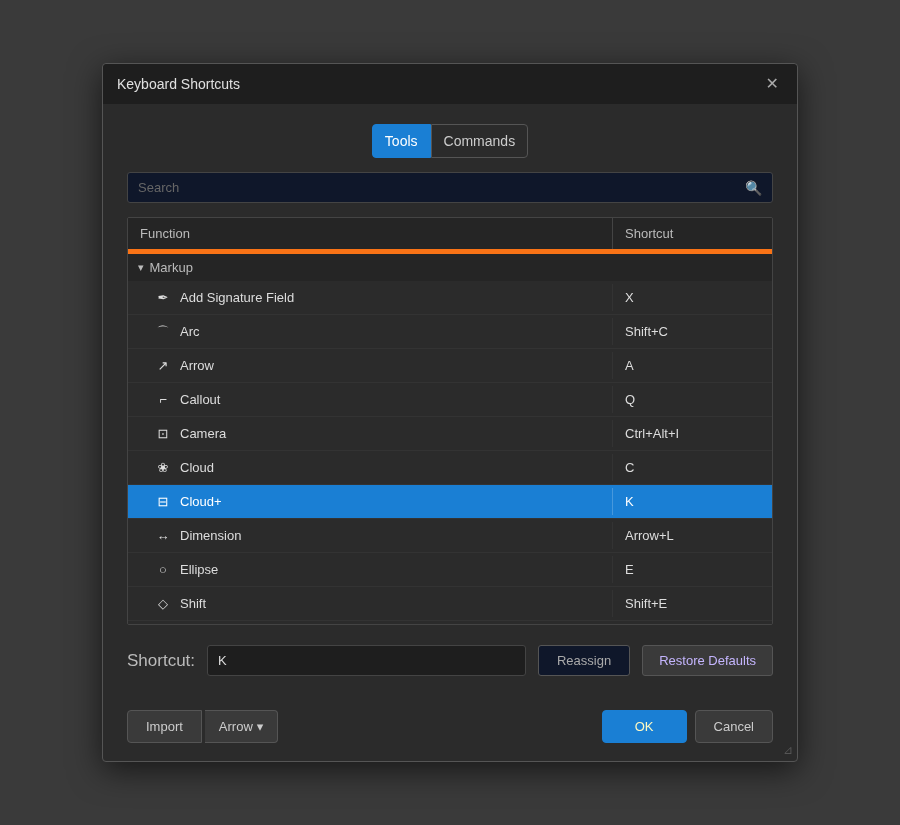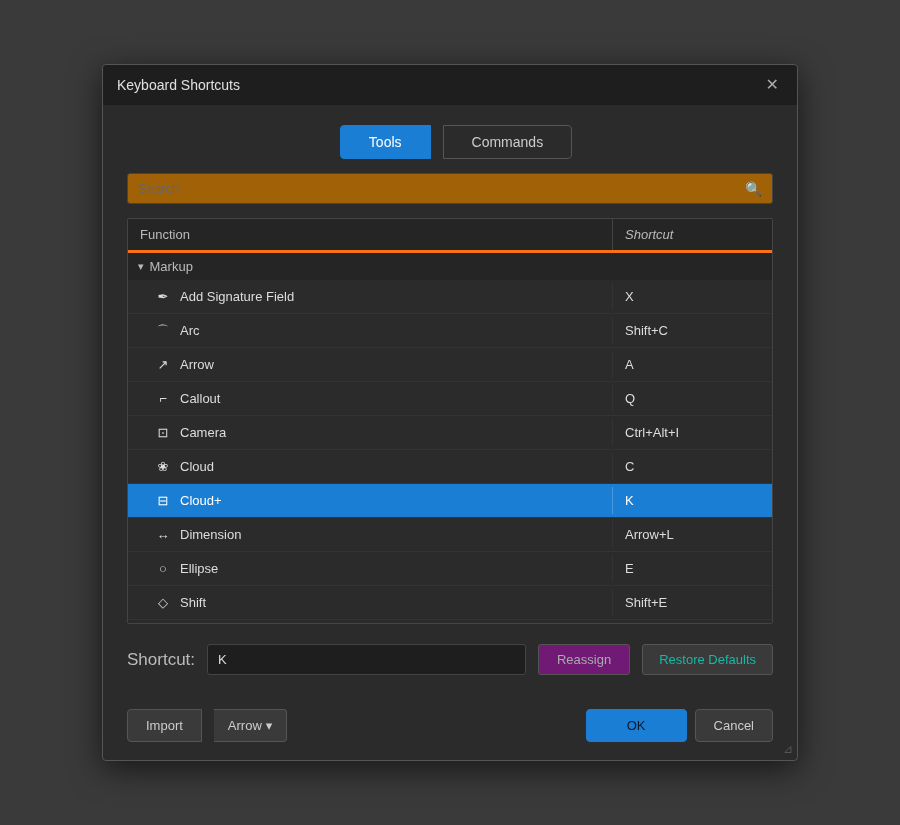--- a/index.html
+++ b/index.html
@@ -50,45 +50,44 @@
       display: flex;
       flex-direction: column;
       gap: 14px;
     }
     .tabs-row {
       display: flex;
       justify-content: center;
       gap: 0;
     }
     .tab-btn {
-      padding: 8px 28px;
+      padding: 8px 12px;
       border: 1px solid #555;
       background: #2b2b2b;
       color: #ccc;
       cursor: pointer;
       font-size: 14px;
-      margin-left: 12px;
     }
     .tab-btn:first-child {
       border-radius: 4px 0 0 4px;
     }
     .tab-btn:last-child {
       border-radius: 0 4px 4px 0;
     }
     .tab-btn.active {
       background: #1a7fd4;
       color: #fff;
       border-color: #1a7fd4;
     }
     .search-row {
       position: relative;
     }
     .search-input {
       width: 100%;
-      background: #a16207;
+      background: #0f172a;
       border: 1px solid #444;
       border-radius: 3px;
       color: #ccc;
       padding: 7px 32px 7px 10px;
       font-size: 13px;
       outline: none;
     }
     .search-input::placeholder { color: #666; }
     .search-icon-wrap {
       position: absolute;
@@ -100,35 +99,34 @@
       pointer-events: none;
     }
     .table-container {
       border: 1px solid #444;
       border-radius: 2px;
       overflow: hidden;
     }
     .table-header {
       display: flex;
       background: #252525;
-      border-bottom: 3px solid #f97316;
+      border-bottom: 5px solid #f97316;
     }
     .th-function {
       flex: 1;
       padding: 8px 12px;
       font-size: 13px;
       color: #bbb;
     }
     .th-shortcut {
       width: 160px;
       padding: 8px 12px;
       font-size: 13px;
       color: #bbb;
       border-left: 1px solid #444;
-      font-style: italic;
     }
     .table-body {
       overflow-y: scroll;
       height: 370px;
       background: #2b2b2b;
     }
     .table-body::-webkit-scrollbar { width: 10px; }
     .table-body::-webkit-scrollbar-track { background: #1e1e1e; }
     .table-body::-webkit-scrollbar-thumb { background: #555; border-radius: 2px; }
     .section-header-row {
@@ -195,45 +193,45 @@
       background: #1e1e1e;
       border: 1px solid #444;
       border-radius: 3px;
       color: #ddd;
       padding: 7px 10px;
       font-size: 13px;
       outline: none;
     }
     .reassign-btn {
       padding: 7px 18px;
-      background: #701a75;
+      background: #0f172a;
       border: 1px solid #555;
       border-radius: 3px;
       color: #aaa;
       cursor: pointer;
       font-size: 13px;
     }
     .restore-btn {
       padding: 7px 16px;
       background: #3a3a3a;
       border: 1px solid #555;
       border-radius: 3px;
-      color: #14b8a6;
+      color: #c4b5fd;
       cursor: pointer;
       font-size: 13px;
     }
     .dialog-footer {
       display: flex;
       align-items: center;
       justify-content: space-between;
       padding: 12px 24px 18px 24px;
     }
     .footer-left {
       display: flex;
-      gap: 12px;
+      gap: 3px;
     }
     .import-btn {
       padding: 8px 18px;
       background: #3a3a3a;
       border: 1px solid #555;
       border-radius: 4px 0 0 4px;
       color: #ccc;
       cursor: pointer;
       font-size: 13px;
     }
@@ -248,25 +246,25 @@
       font-size: 13px;
       display: flex;
       align-items: center;
       gap: 4px;
     }
     .footer-right {
       display: flex;
       gap: 8px;
     }
     .ok-btn {
-      padding: 8px 40px;
+      padding: 8px 32px;
       background: #1a7fd4;
       border: 1px solid #1a7fd4;
       border-radius: 4px;
-      color: #0f172a;
+      color: #fef9c3;
       cursor: pointer;
       font-size: 13px;
     }
     .cancel-btn {
       padding: 8px 18px;
       background: #3a3a3a;
       border: 1px solid #555;
       border-radius: 4px;
       color: #ccc;
       cursor: pointer;

